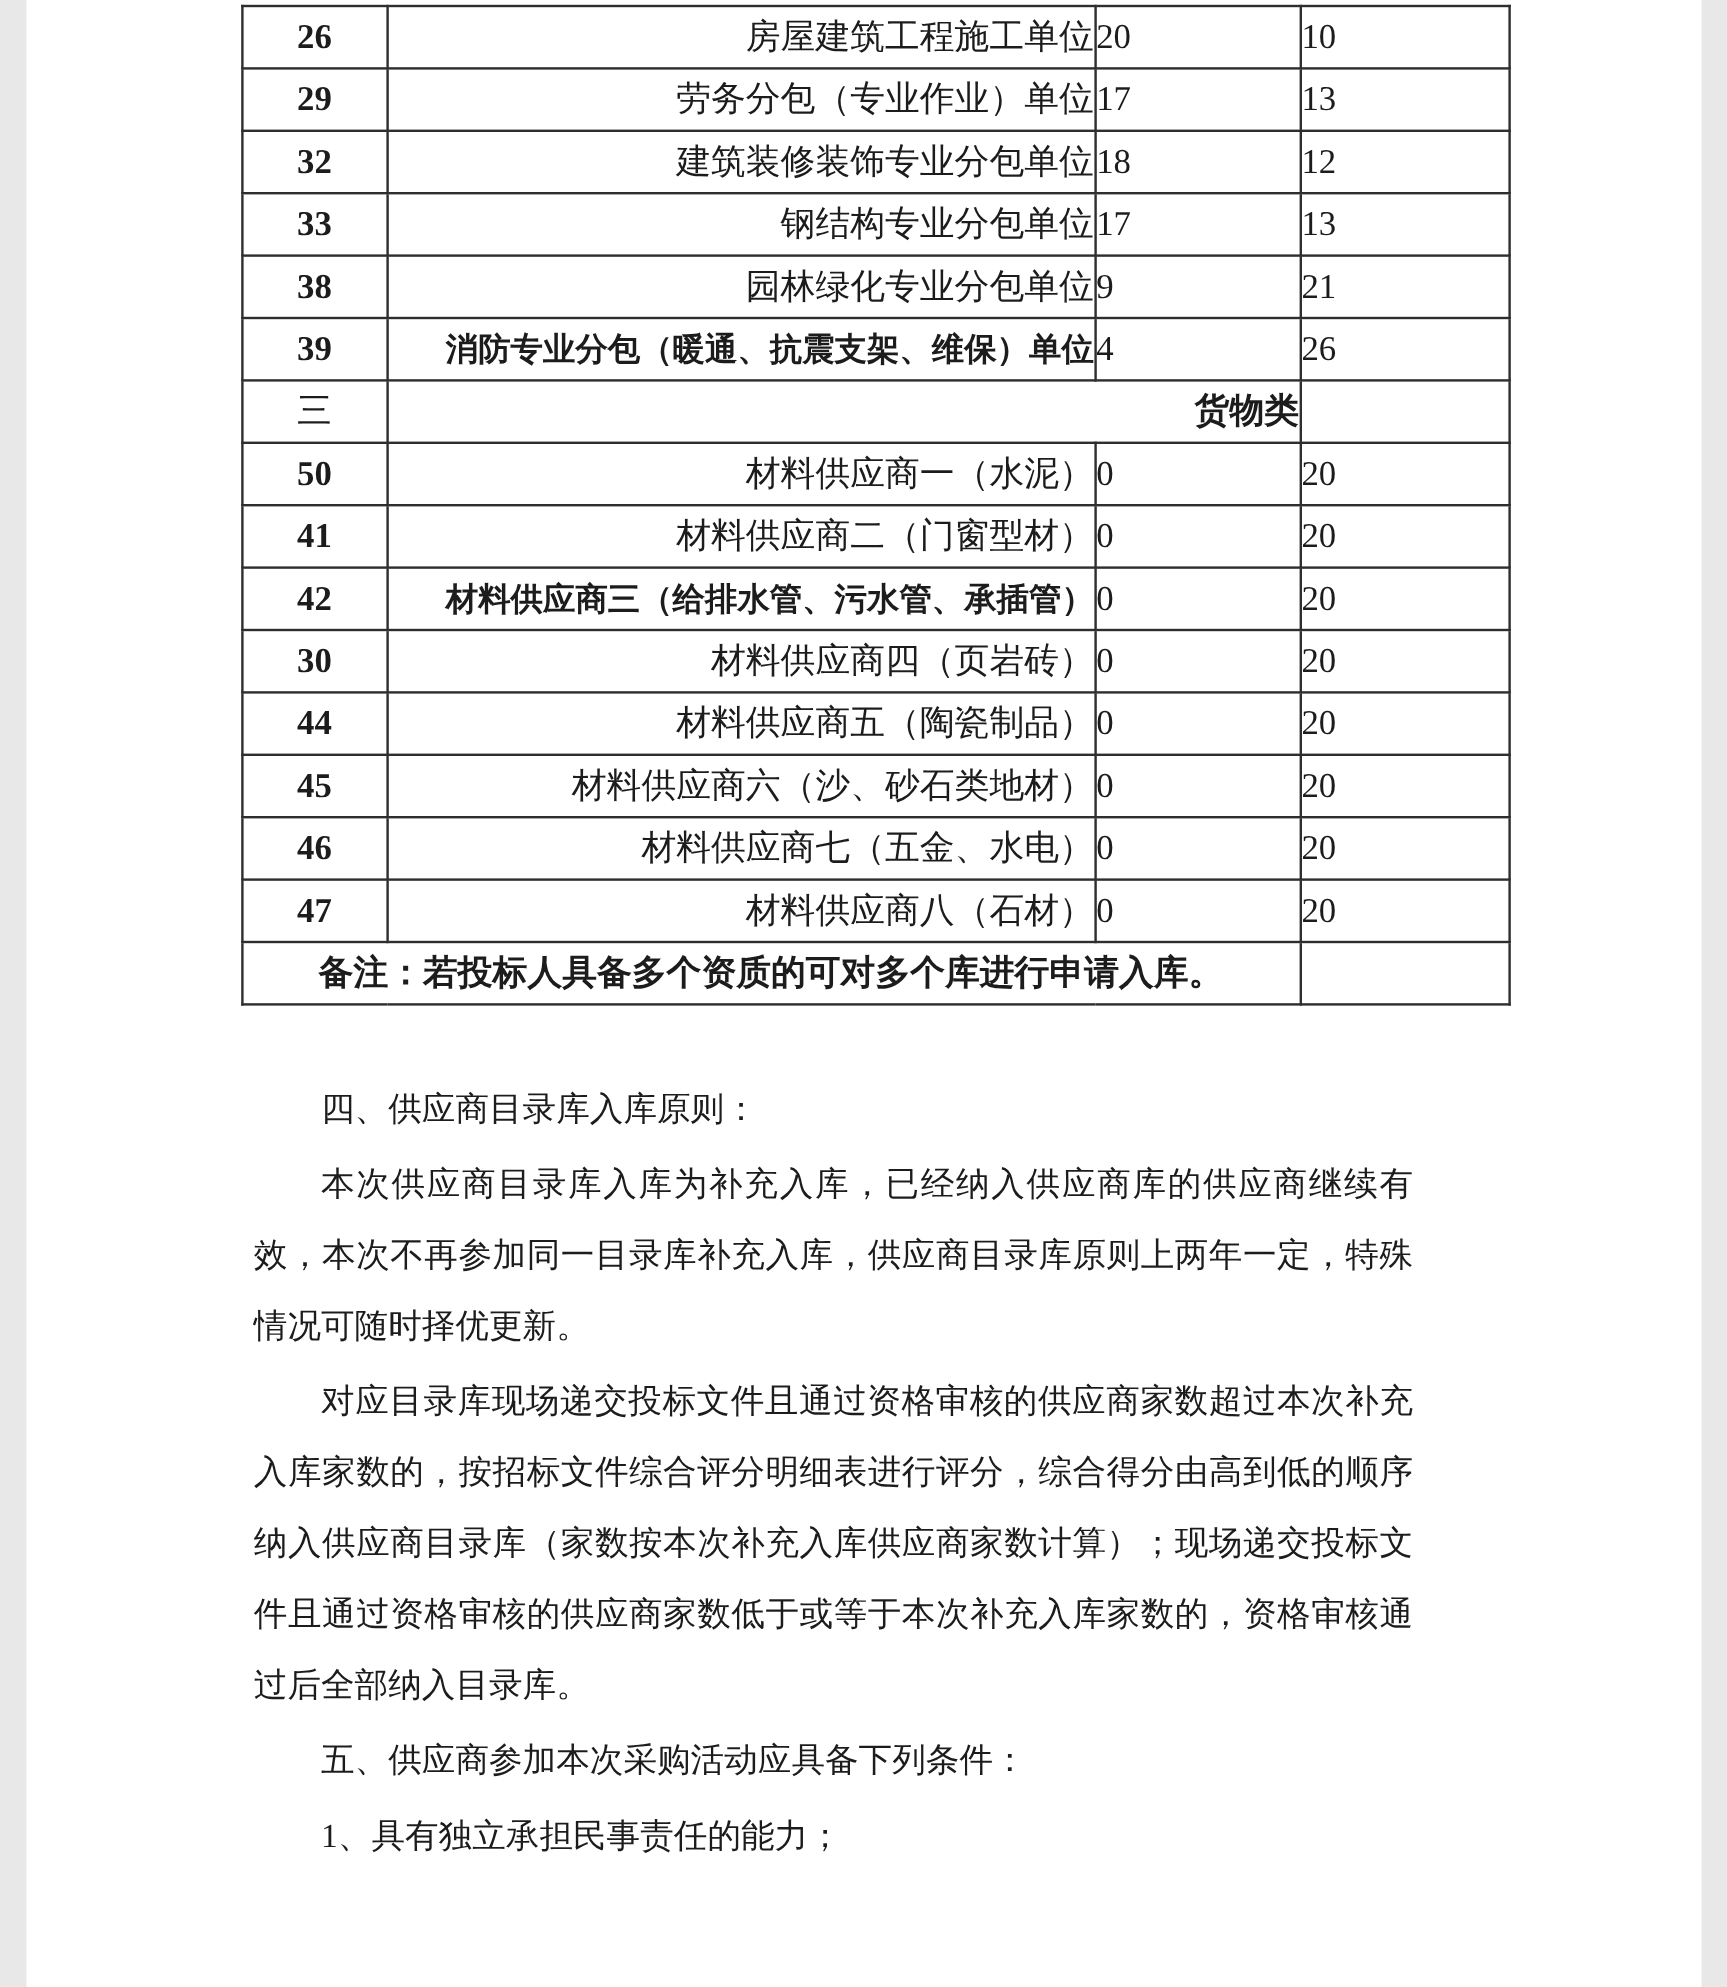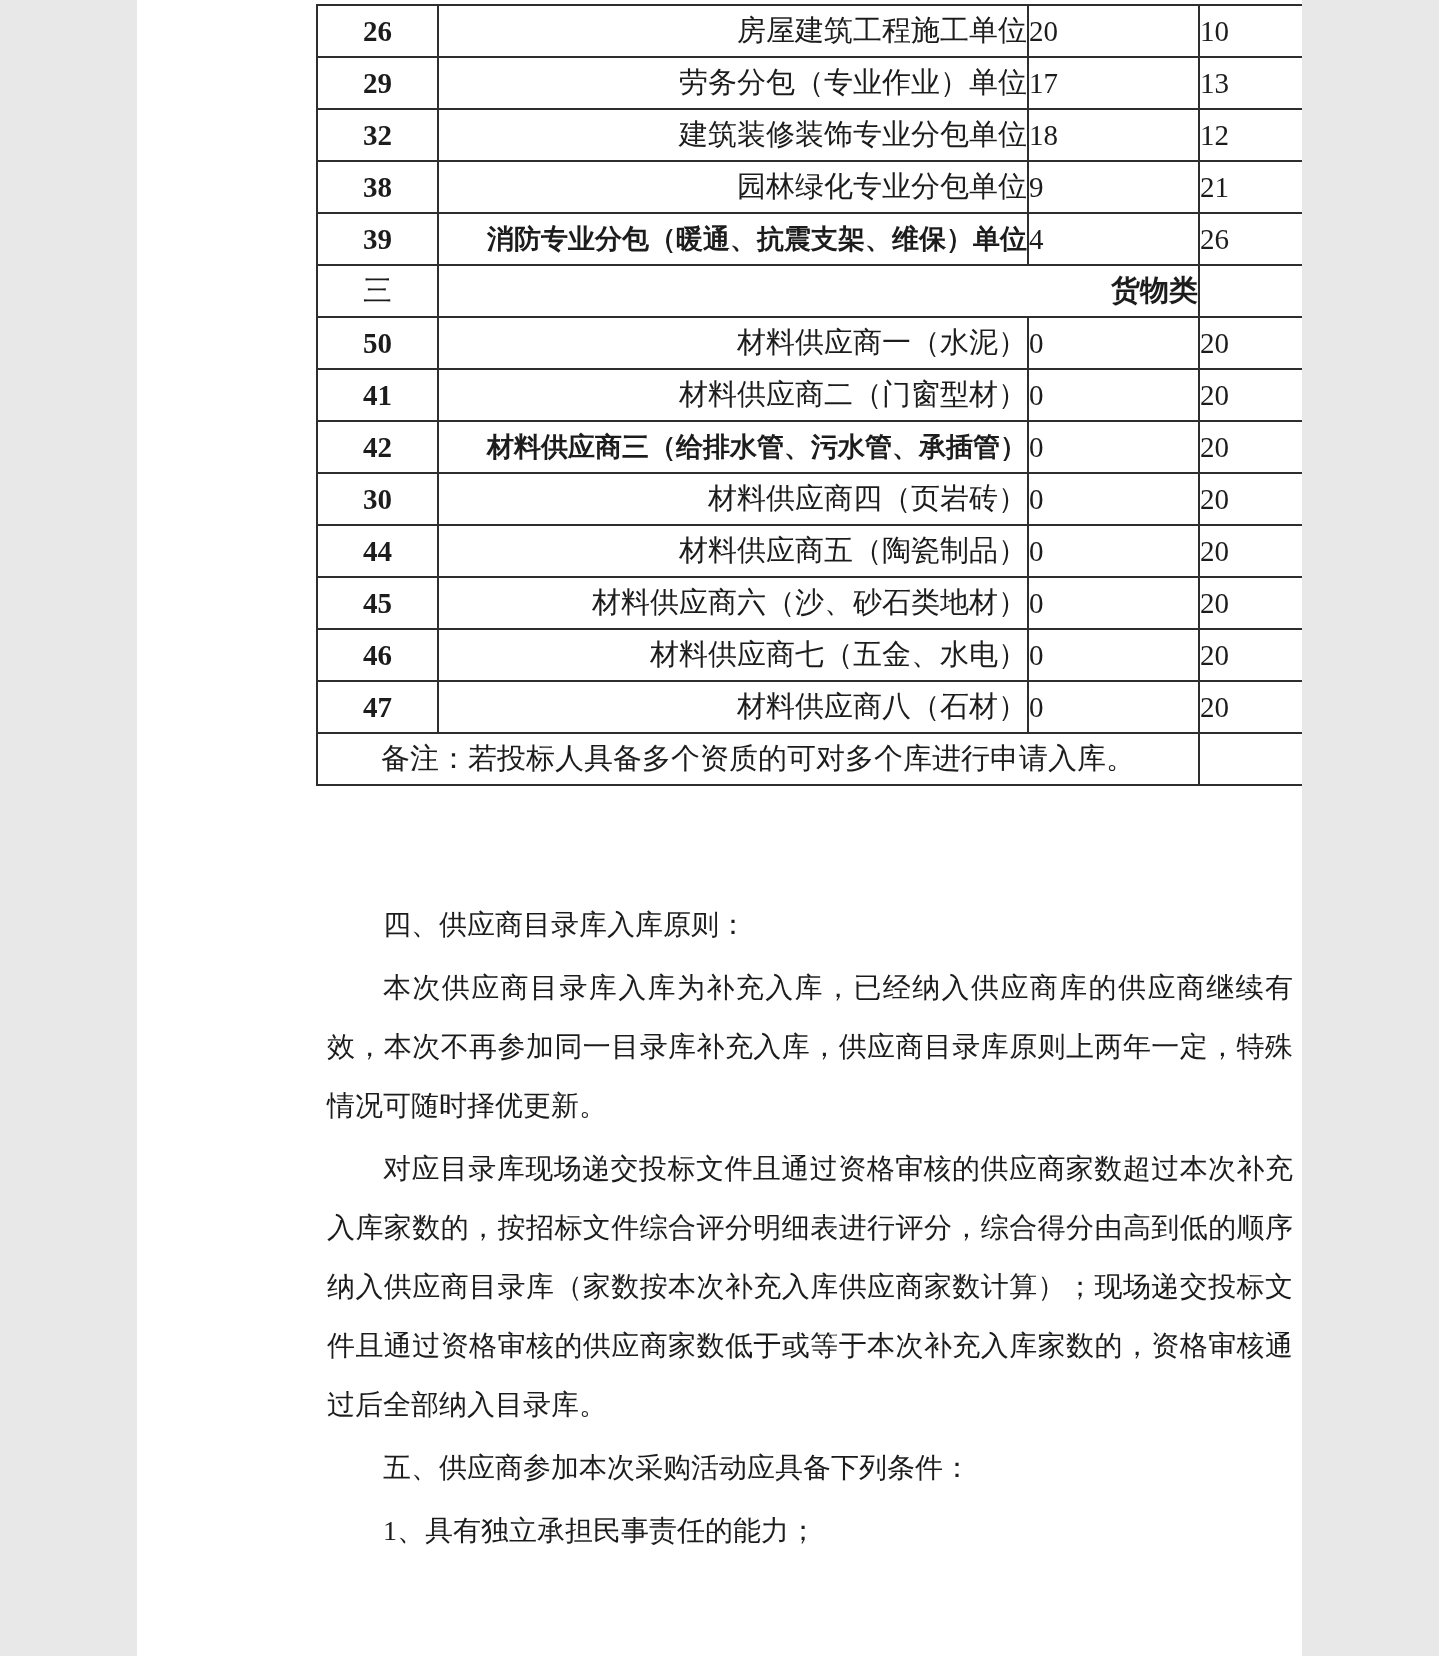--- a/index.html
+++ b/index.html
@@ -2,21 +2,21 @@
 <html style="--ink: #1c1c1c; --line: #2e2e2e; --paper: #ffffff;"><head>
 <meta charset="utf-8">
 <style>
   html, body {
     margin: 0;
     padding: 0;
     background: #e8e8e8;
   }
   .page {
     position: relative;
-    width: 1165px;
+    width: 1396px;
     height: 1656px;
     margin: 0 auto;
     background: var(--paper, #ffffff);
     color: var(--ink, #1c1c1c);
     font-family: "Liberation Serif", "DejaVu Serif", serif;
     overflow: hidden;
   }
   table.doc-table {
     position: absolute;
     left: 179px;
@@ -56,21 +56,21 @@
     text-align: left;
     font-size: 30px;
   }
   td.c-section {
     text-align: right;
     font-weight: bold;
     font-size: 30px;
   }
   td.c-remark {
     text-align: center;
-    font-weight: normal;
+    font-weight: bold;
     font-size: 29px;
     white-space: nowrap;
   }
   .text-block {
     position: absolute;
     left: 190px;
     top: 895px;
     width: 966px;
     font-size: 28px;
     line-height: 59px;
@@ -110,20 +110,26 @@
           <td class="c-num">17</td>
           <td class="c-num">13</td>
         </tr>
         <tr>
           <td class="c-no">32</td>
           <td class="c-name">建筑装修装饰专业分包单位</td>
           <td class="c-num">18</td>
           <td class="c-num">12</td>
         </tr>
         <tr>
+          <td class="c-no">33</td>
+          <td class="c-name">钢结构专业分包单位</td>
+          <td class="c-num">17</td>
+          <td class="c-num">13</td>
+        </tr>
+        <tr>
           <td class="c-no">38</td>
           <td class="c-name">园林绿化专业分包单位</td>
           <td class="c-num">9</td>
           <td class="c-num">21</td>
         </tr>
         <tr>
           <td class="c-no">39</td>
           <td class="c-name tight">消防专业分包（暖通、抗震支架、维保）单位</td>
           <td class="c-num">4</td>
           <td class="c-num">26</td>

